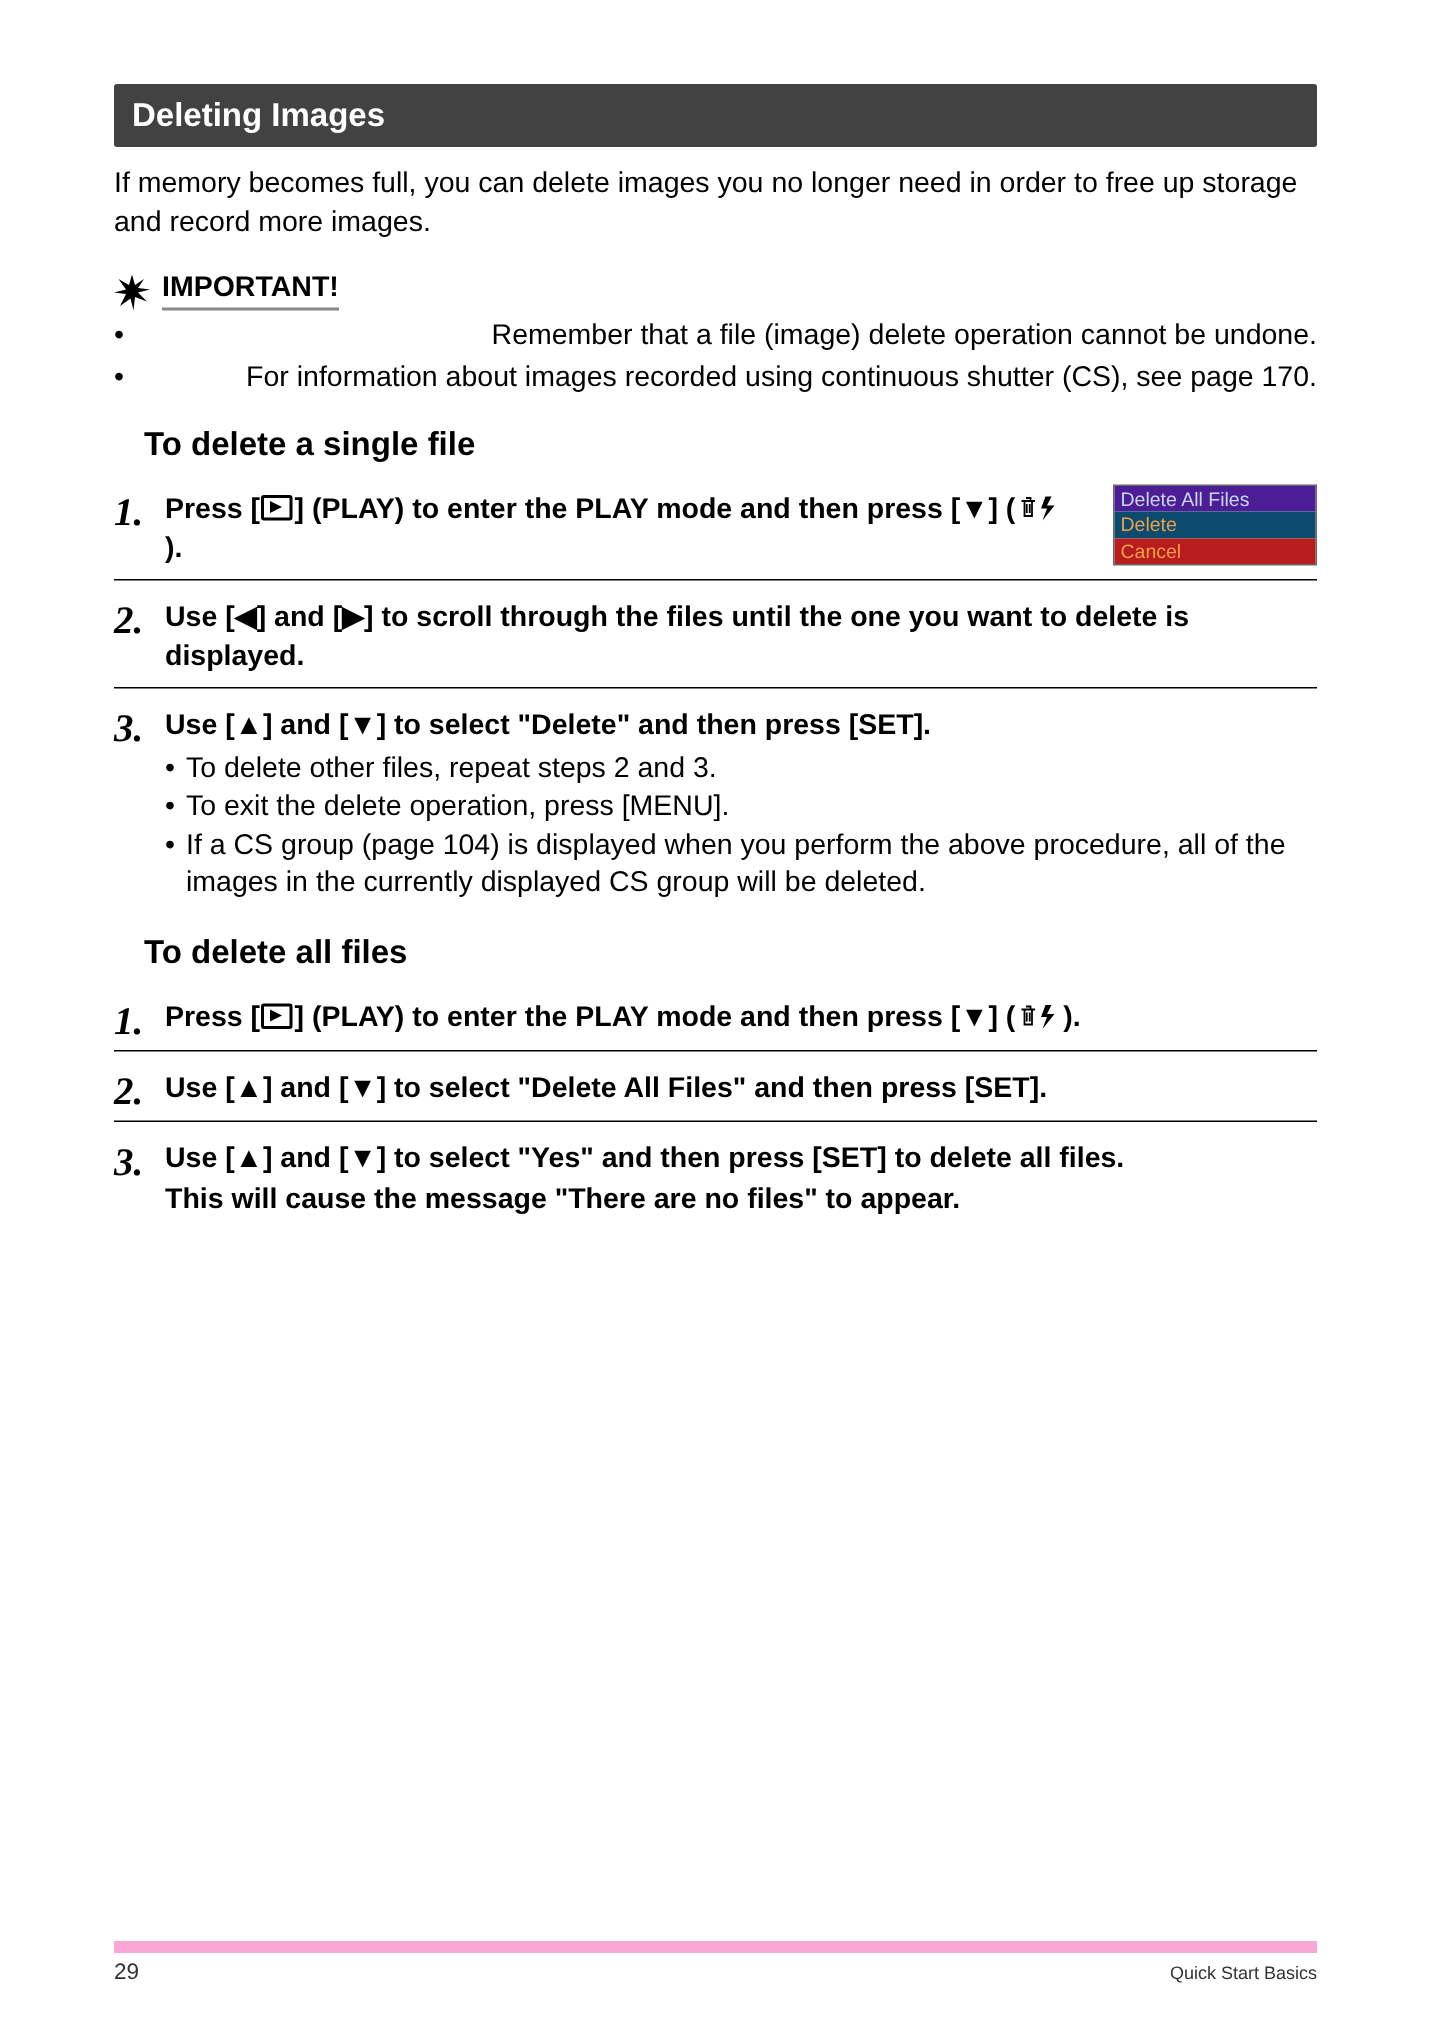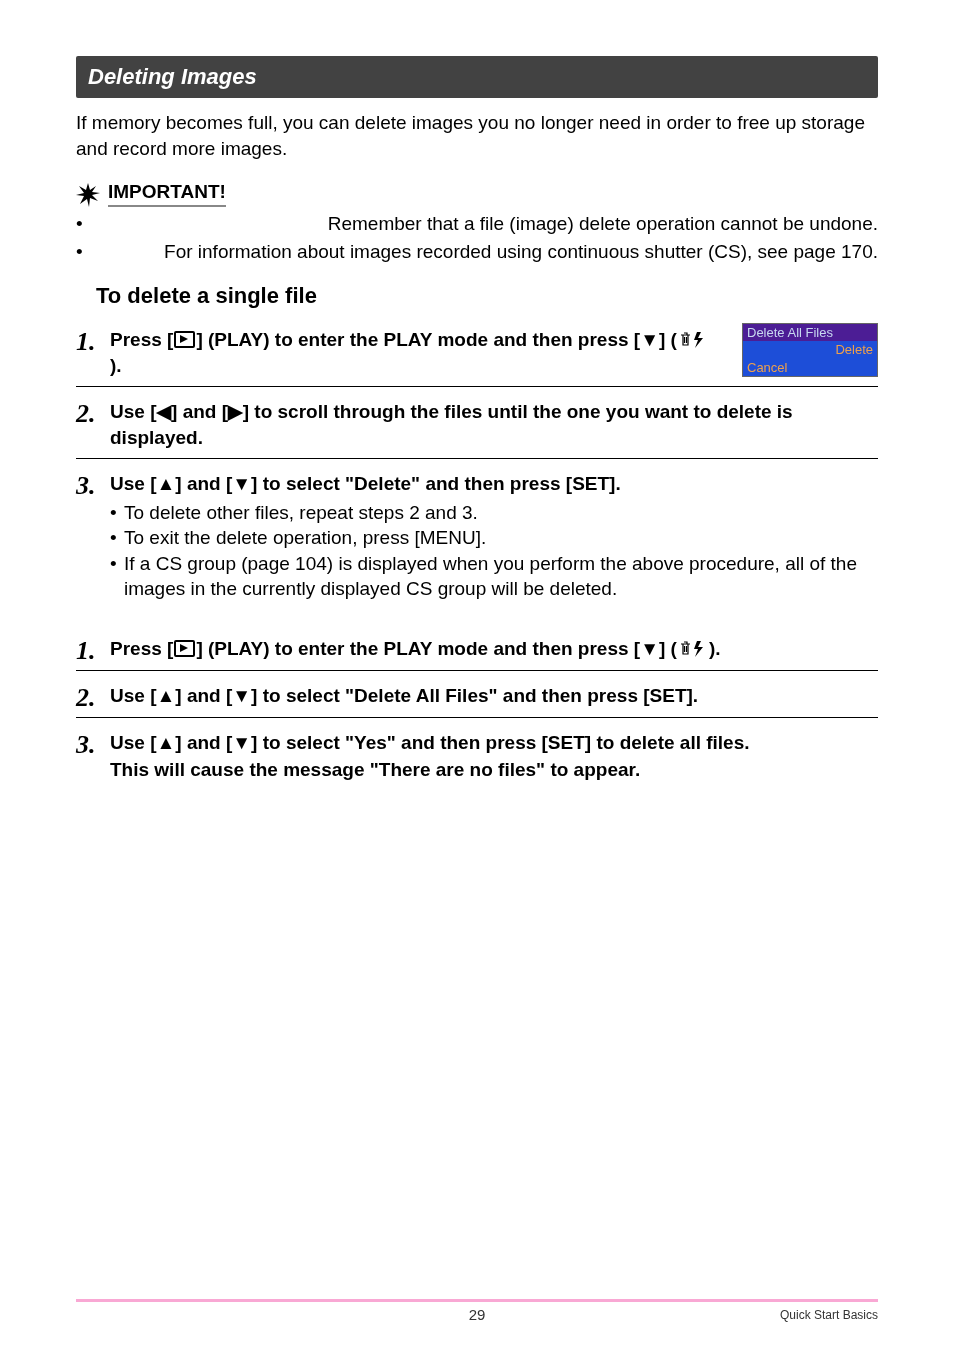--- a/index.html
+++ b/index.html
@@ -17,21 +17,20 @@
     position: relative;
   }
   .section-title-bar {
     background: #424242;
     color: #fff;
     font-weight: bold;
     font-size: 22px;
     padding: 8px 12px;
     border-radius: 2px;
     margin-bottom: 12px;
-    font-style: italic;
   }
   .intro {
     font-size: 19px;
     line-height: 1.35;
     margin-bottom: 20px;
   }
   .important-wrap {
     display: flex;
     align-items: flex-end;
     margin-bottom: 2px;
@@ -136,39 +135,37 @@
   }
   .menu-box .row {
     padding: 1px 4px;
     line-height: 1.2;
   }
   .menu-box .sel {
     background: #4c1d95;
     color: #c7d8f0;
   }
   .menu-box .opt1 {
-    background: #1d4ed8;
+    background: #0c4a6e;
     color: #eea04c;
-    text-align: right;
   }
   .menu-box .opt2 {
-    background: #1d4ed8;
+    background: #b91c1c;
     color: #eea04c;
   }
   .footer {
     position: absolute;
     left: 76px;
     right: 76px;
     bottom: 34px;
-    border-top: 3px solid #f9a8d4;
+    border-top: 8px solid #f9a8d4;
     padding-top: 4px;
     font-size: 12px;
     color: #333;
     display: flex;
-    justify-content: center;
     align-items: center;
   }
   .footer .pagenum {
     font-size: 15px;
   }
   .footer .breadcrumb {
     position: absolute;
     right: 0;
     font-size: 12px;
   }
@@ -276,20 +273,21 @@
       <ul class="step-bullets">
         <li>To delete other files, repeat steps 2 and 3.</li>
         <li>To exit the delete operation, press [MENU].</li>
         <li>If a CS group (page 104) is displayed when you perform the above procedure, all of the images in the currently displayed CS group will be deleted.</li>
       </ul>
     </div>
   </div>
 
   <div class="subsection">
     <div class="bar"></div>
+    <div class="label">To delete all files</div>
   </div>
 
   <div class="step-row">
     <div class="step-num">1.</div>
     <div class="step-text">
       <span>Press [</span><span class="play-icon"></span><span>] (PLAY) to enter the PLAY mode and then press [</span><span class="glyph">▼</span><span>] (</span><svg class="trash-flash" width="28" height="18" viewBox="0 0 28 18">
           <g fill="none" stroke="#000" stroke-width="1.2">
             <path d="M2 4 h9 M4 4 v10 h5 v-10 M5 2 h3 v2"></path>
             <line x1="5.5" y1="6" x2="5.5" y2="12"></line>
             <line x1="7.5" y1="6" x2="7.5" y2="12"></line>

